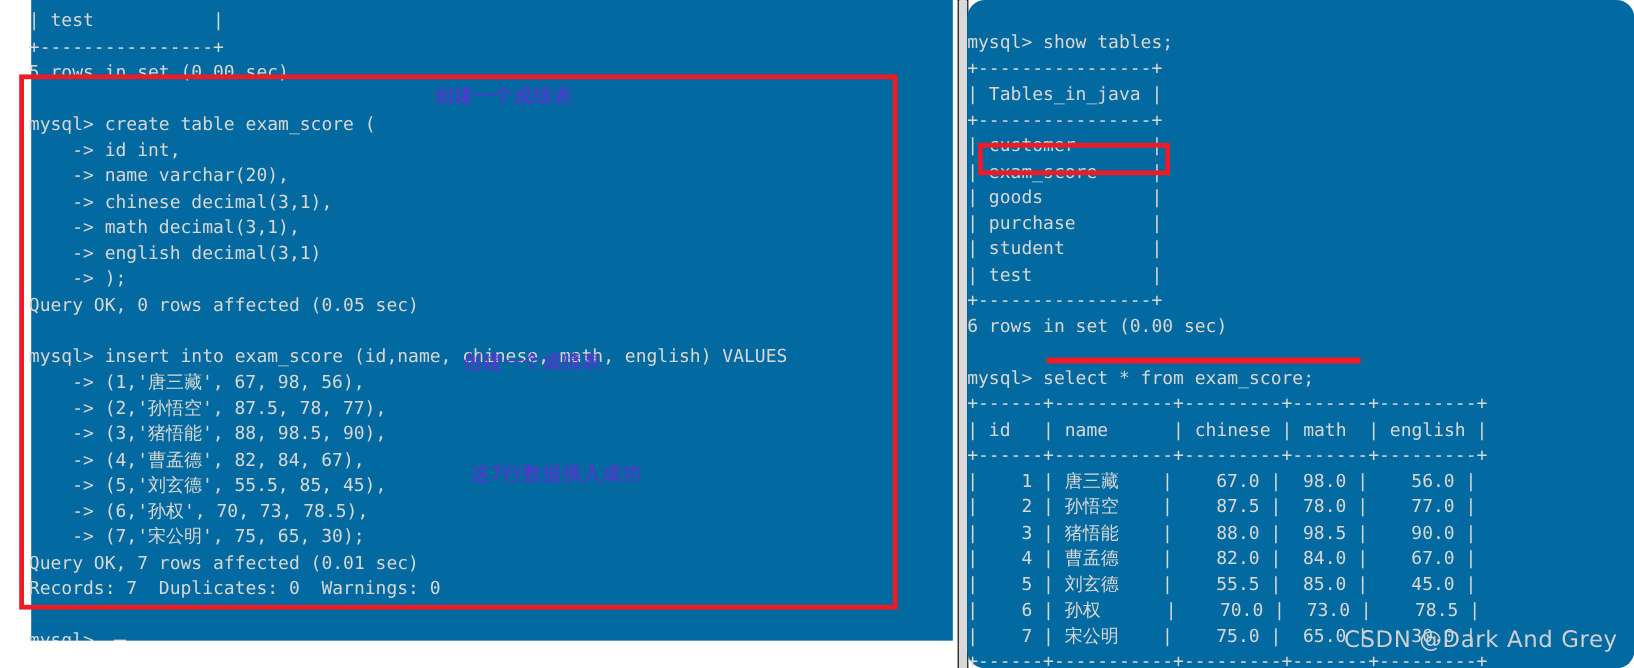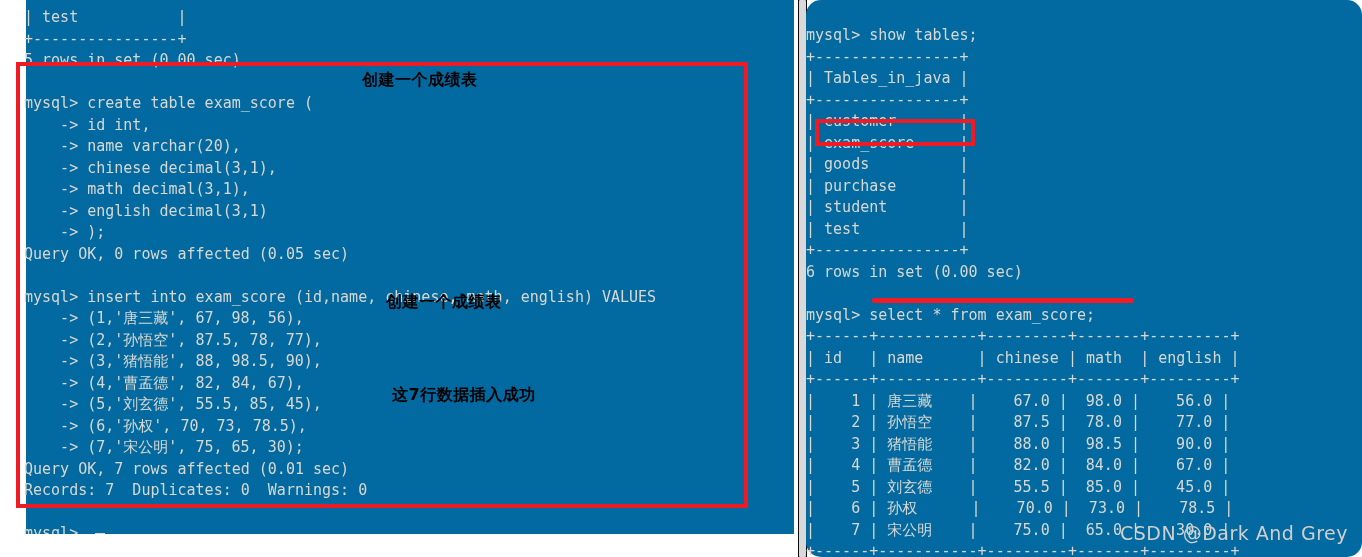--- a/index.html
+++ b/index.html
@@ -98,24 +98,24 @@
     left: 0;
     top: 534px;
     width: 798px;
     height: 23px;
     background: #ffffff;
   }
 
   
   .ann-yellow {
     position: absolute;
-    color: #000000;
+    color: #6d28d9;
     font-family: "DejaVu Sans", "Liberation Sans", sans-serif;
     font-size: 16px;
-    font-weight: bold;
+    font-weight: normal;
     white-space: nowrap;
     letter-spacing: 0.5px;
   }
   .red-box {
     position: absolute;
     border: 4px solid #ee1b24;
     box-sizing: border-box;
     pointer-events: none;
   }
   .red-underline {

